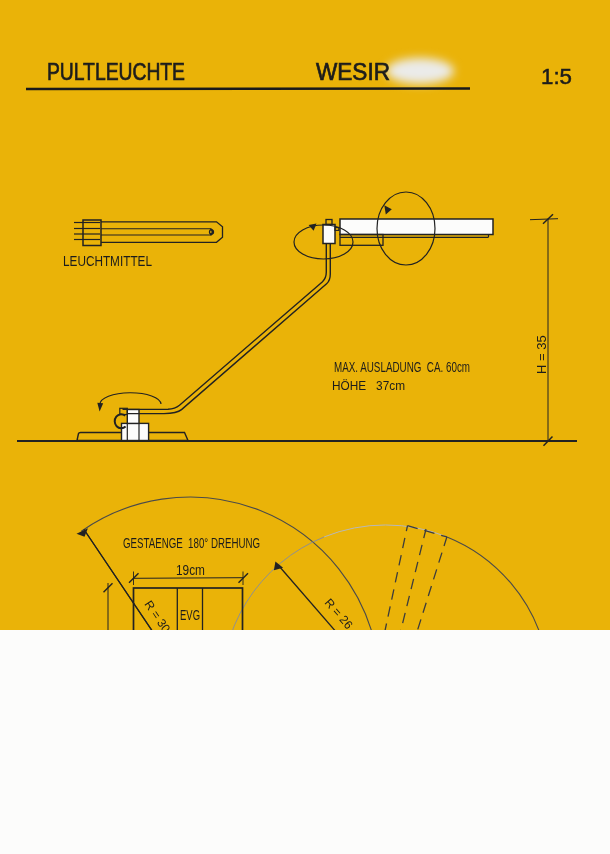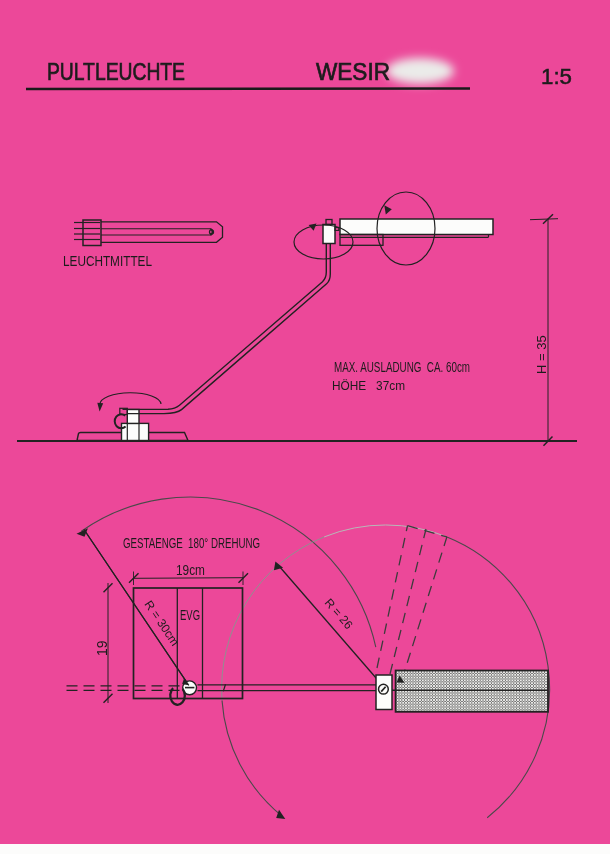--- a/index.html
+++ b/index.html
@@ -1,16 +1,16 @@
 <!DOCTYPE html>
 <html><head>
 <meta charset="utf-8">
 <style>
   html,body{margin:0;padding:0;background:#fcfcfb;}
-  .page{position:relative;width:610px;height:844px;background:#ec4899;overflow:hidden;
+  .page{position:relative;width:610px;height:630px;background:#eab308;overflow:hidden;
         font-family:"Liberation Sans",sans-serif;}
   svg{position:absolute;left:0;top:0;}
   text{fill:#1c1c1c;}
 </style>
 </head>
 <body>
 <div class="page">
 <svg width="610" height="854" viewBox="0 0 610 854">
 <defs>
   <filter id="soft" x="-50%" y="-50%" width="200%" height="200%">

